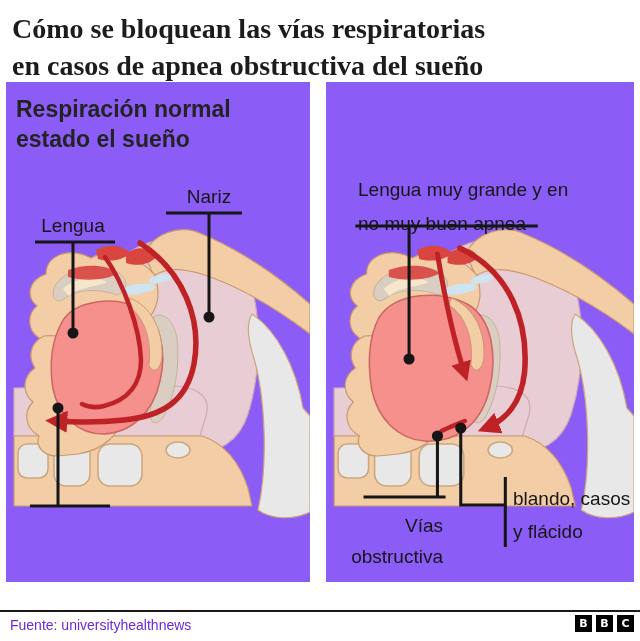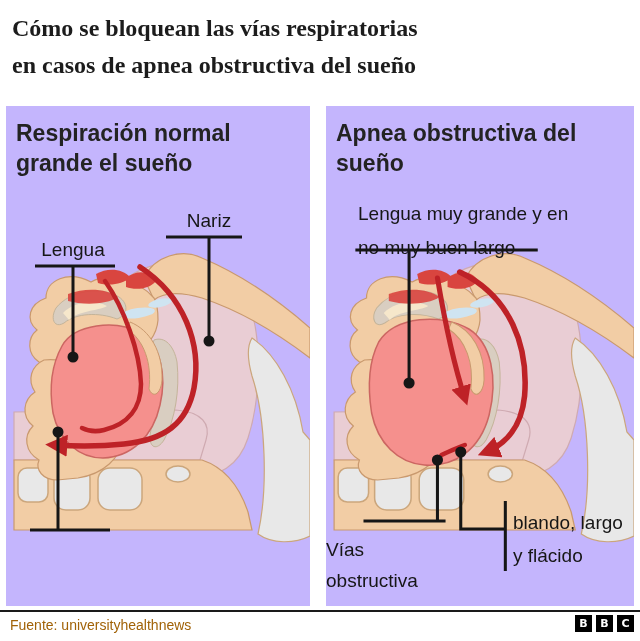--- a/index.html
+++ b/index.html
@@ -3,45 +3,45 @@
 <meta charset="utf-8">
 <style>
   html,body{margin:0;padding:0;}
   body{
     width:640px;height:641px;position:relative;background:#ffffff;
     font-family:"Liberation Sans", sans-serif;overflow:hidden;
   }
   .title{
     position:absolute;left:12px;top:10px;width:620px;
     font-family:"Liberation Serif", serif;font-weight:bold;
-    font-size:24px;line-height:37px;color:#1c1c1c;letter-spacing:0px;
+    font-size:28px;line-height:37px;color:#1c1c1c;letter-spacing:0px;
   }
   .title span{display:block;}
   .panel{
-    position:absolute;top:106px;height:500px;background:#c4b5fd;
+    position:absolute;top:82px;height:500px;background:#8b5cf6;
   }
   .panel.left{left:6px;width:304px;}
   .panel.right{left:326px;width:308px;}
   .panel-heading{
     position:absolute;left:10px;top:12px;
     font-size:23px;line-height:30px;font-weight:bold;color:#232323;
   }
   .panel-heading span{display:block;}
   .anat{position:absolute;left:0;top:0;width:100%;height:100%;}
   .lbl{
     position:absolute;font-size:19px;line-height:24px;color:#161616;
   }
   .lbl span{display:block;margin-top:8px;}
   .center{text-align:center;}
-  .rightal{text-align:left;}
+  .rightal{text-align:right;}
   .footer-rule{
     position:absolute;left:0;top:610px;width:640px;height:2px;background:#1a1a1a;
   }
   .footer-source{
-    position:absolute;left:10px;top:617px;font-size:14px;color:#a16207;
+    position:absolute;left:10px;top:617px;font-size:14px;color:#6d28d9;
   }
   .bbc{
     position:absolute;right:6px;top:615px;display:flex;gap:4px;
   }
   .bbc .blk{
     width:17px;height:17px;background:#000;color:#fff;
     font-family:"DejaVu Sans", sans-serif;font-weight:bold;font-size:11px;
     line-height:17px;text-align:center;
   }
 </style>
@@ -109,21 +109,21 @@
     </g>
     <g fill="#161616">
       <circle cx="203" cy="235" r="5.5"></circle>
       <circle cx="67" cy="251" r="5.5"></circle>
       <circle cx="52" cy="326" r="5.5"></circle>
     </g>
   </svg>
 
   <div class="panel-heading">
     <span>Respiración normal</span>
-    <span>grande el sueño</span>
+    <span>estado el sueño</span>
   </div>
   <div class="lbl center" style="left:17px;top:132px;width:100px;">Lengua</div>
   <div class="lbl center" style="left:150px;top:103px;width:106px;">Nariz</div>
 </div>
 
 <div class="panel right">
   <svg class="anat" viewBox="0 0 304 500" preserveAspectRatio="none">
     <defs>
       <marker id="arrR" viewBox="0 0 10 10" refX="6" refY="5" markerWidth="4" markerHeight="4" orient="auto">
         <path d="M0,0 L10,5 L0,10 Z" fill="#be2227"></path>
@@ -170,34 +170,30 @@
       <path d="M 110,355 L 110,415 M 37,415 L 118,415"></path>
       <path d="M 133,347 L 133,423 L 177,423 M 177,395 L 177,465"></path>
     </g>
     <g fill="#161616">
       <circle cx="82" cy="277" r="5.5"></circle>
       <circle cx="110" cy="354" r="5.5"></circle>
       <circle cx="133" cy="346" r="5.5"></circle>
     </g>
   </svg>
 
-  <div class="panel-heading">
-    <span>Apnea obstructiva del</span>
-    <span>sueño</span>
-  </div>
   <div class="lbl" style="left:32px;top:87px;width:240px;line-height:26px;">
     <span>Lengua muy grande y en</span>
-    <span>no muy buen largo</span>
+    <span>no muy buen apnea</span>
   </div>
   <div class="lbl rightal" style="left:0px;top:424px;width:117px;line-height:23px;">
     <span>Vías</span>
     <span>obstructiva</span>
   </div>
   <div class="lbl" style="left:187px;top:396px;width:122px;line-height:25px;">
-    <span>blando, largo</span>
+    <span>blando, casos</span>
     <span>y flácido</span>
   </div>
 </div>
 
 <div class="footer-rule"></div>
 <div class="footer-source">Fuente: universityhealthnews</div>
 <div class="bbc">
   <div class="blk">B</div>
   <div class="blk">B</div>
   <div class="blk">C</div>

